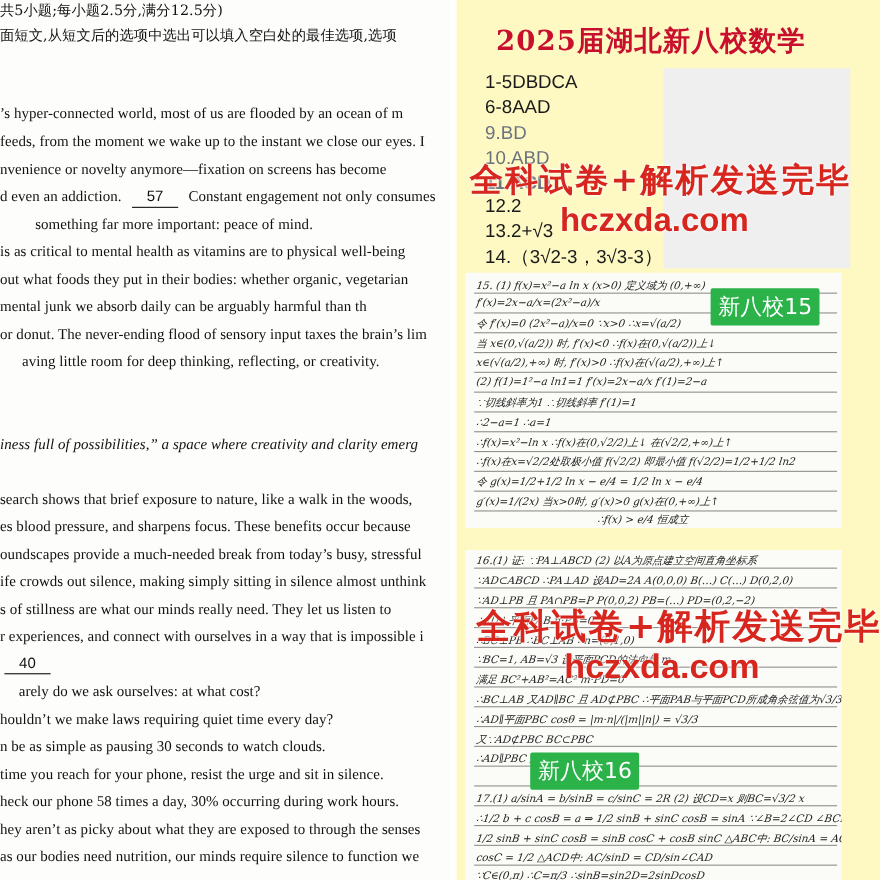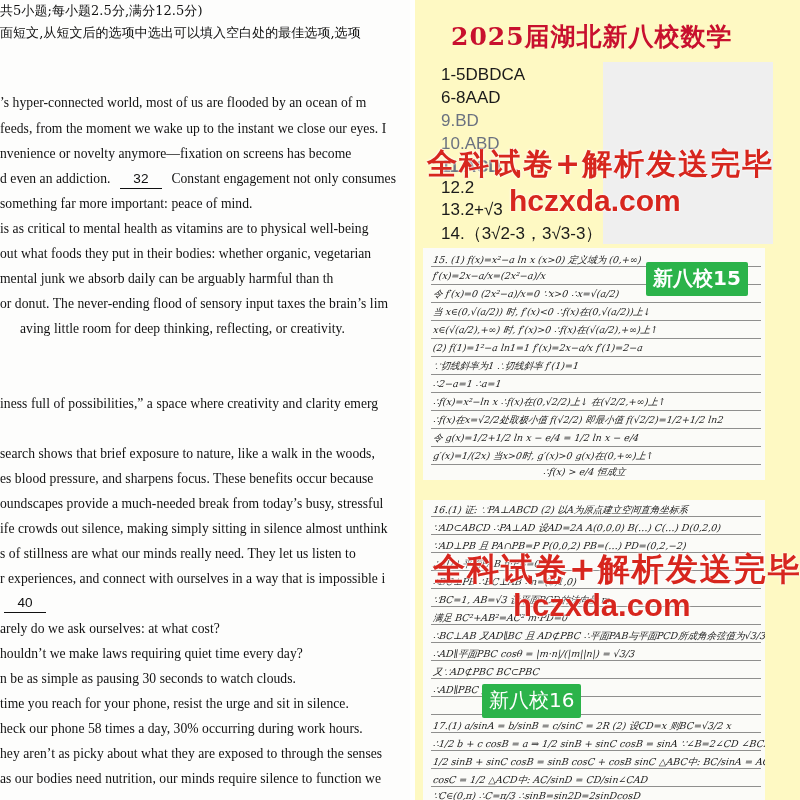--- a/index.html
+++ b/index.html
@@ -69,41 +69,41 @@
 
 <div class="left">
   <div class="line cn" style="top:2px;">共5小题;每小题2.5分,满分12.5分)</div>
   <div class="line cn" style="top:24px;">面短文,从短文后的选项中选出可以填入空白处的最佳选项,选项</div>
 
   <div class="line" style="top:94px;">’s hyper-connected world, most of us are flooded by an ocean of m</div>
   <div class="line" style="top:120px;">feeds, from the moment we wake up to the instant we close our eyes. I</div>
   <div class="line" style="top:145px;">nvenience or novelty anymore—fixation on screens has become</div>
   <div class="line" style="top:170px;">
     <span>d even an addiction.</span>
-    <span class="blank" style="width:42px; margin:0 6px;">32</span>
+    <span class="blank" style="width:42px; margin:0 6px;">57</span>
     <span>Constant engagement not only consumes</span>
   </div>
-  <div class="line" style="top:195px;">something far more important: peace of mind.</div>
+  <div class="line" style="top:195px;padding-left:32px;">something far more important: peace of mind.</div>
   <div class="line" style="top:220px;">is as critical to mental health as vitamins are to physical well-being</div>
   <div class="line" style="top:245px;">out what foods they put in their bodies: whether organic, vegetarian</div>
   <div class="line" style="top:270px;">mental junk we absorb daily can be arguably harmful than th</div>
   <div class="line" style="top:295px;">or donut. The never-ending flood of sensory input taxes the brain’s lim</div>
   <div class="line" style="top:320px;padding-left:20px;">aving little room for deep thinking, reflecting, or creativity.</div>
-  <div class="line" style="top:395px;">iness full of possibilities,” a space where creativity and clarity emerg</div>
+  <div class="line" style="top:395px;font-style:italic;">iness full of possibilities,” a space where creativity and clarity emerg</div>
   <div class="line" style="top:445px;">search shows that brief exposure to nature, like a walk in the woods,</div>
   <div class="line" style="top:470px;">es blood pressure, and sharpens focus. These benefits occur because</div>
   <div class="line" style="top:495px;">oundscapes provide a much-needed break from today’s busy, stressful</div>
   <div class="line" style="top:520px;">ife crowds out silence, making simply sitting in silence almost unthink</div>
   <div class="line" style="top:545px;">s of stillness are what our minds really need. They let us listen to</div>
   <div class="line" style="top:570px;">r experiences, and connect with ourselves in a way that is impossible i</div>
   <div class="line" style="top:594px; left:4px;">
     <span class="blank" style="width:42px;">40</span>
   </div>
 
-  <div class="line" style="top:620px;">arely do we ask ourselves: at what cost?</div>
+  <div class="line" style="top:620px;padding-left:17px;">arely do we ask ourselves: at what cost?</div>
   <div class="line" style="top:645px;">houldn’t we make laws requiring quiet time every day?</div>
   <div class="line" style="top:670px;">n be as simple as pausing 30 seconds to watch clouds.</div>
   <div class="line" style="top:695px;text-align:center;">time you reach for your phone, resist the urge and sit in silence.</div>
   <div class="line" style="top:720px;">heck our phone 58 times a day, 30% occurring during work hours.</div>
   <div class="line" style="top:745px;">hey aren’t as picky about what they are exposed to through the senses</div>
   <div class="line" style="top:770px;">as our bodies need nutrition, our minds require silence to function we</div>
 </div>
 
 <div class="right">
   <div class="title">2025届湖北新八校数学</div>
@@ -140,21 +140,21 @@
     <div class="hw" style="top:76px;">x∈(√(a/2),+∞) 时, f′(x)&gt;0 ∴f(x)在(√(a/2),+∞)上↑</div>
     <div class="hw" style="top:94px;">(2) f(1)=1²−a ln1=1   f′(x)=2x−a/x   f′(1)=2−a</div>
     <div class="hw" style="top:112px;">∵切线斜率为1  ∴切线斜率 f′(1)=1</div>
     <div class="hw" style="top:130px;">∴2−a=1  ∴a=1</div>
     <div class="hw" style="top:148px;">∴f(x)=x²−ln x ∴f(x)在(0,√2/2)上↓ 在(√2/2,+∞)上↑</div>
     <div class="hw" style="top:166px;">∴f(x)在x=√2/2处取极小值 f(√2/2) 即最小值 f(√2/2)=1/2+1/2 ln2</div>
     <div class="hw" style="top:184px;">令 g(x)=1/2+1/2 ln x − e/4 = 1/2 ln x − e/4</div>
     <div class="hw" style="top:202px;">g′(x)=1/(2x)  当x&gt;0时, g′(x)&gt;0  g(x)在(0,+∞)上↑</div>
     <div class="hw" style="top:218px; left:120px;">∴f(x) &gt; e/4 恒成立</div>
   </div>
-  <div class="badge" style="left:231px; top:262px;font-weight:bold;">新八校15</div>
+  <div class="badge" style="left:231px; top:262px;">新八校15</div>
 
   <div class="notebook" style="top:500px; height:300px;">
     <div class="rule" style="top:16px;"></div>
     <div class="rule" style="top:34px;"></div>
     <div class="rule" style="top:52px;"></div>
     <div class="rule" style="top:70px;"></div>
     <div class="rule" style="top:88px;"></div>
     <div class="rule" style="top:106px;"></div>
     <div class="rule" style="top:124px;"></div>
     <div class="rule" style="top:142px;"></div>

